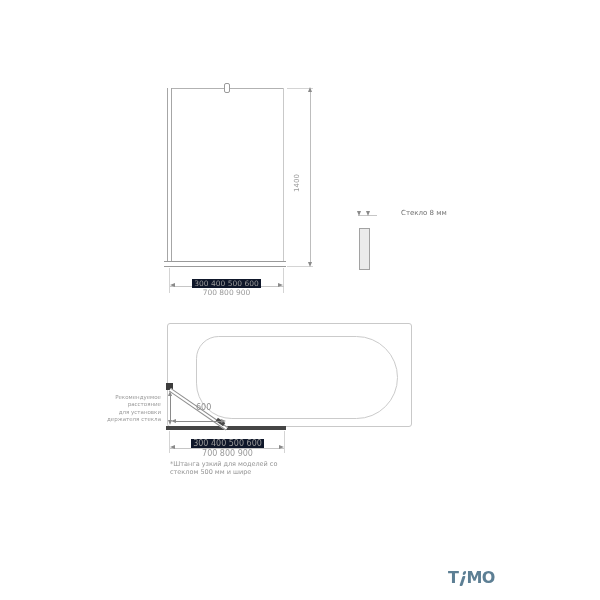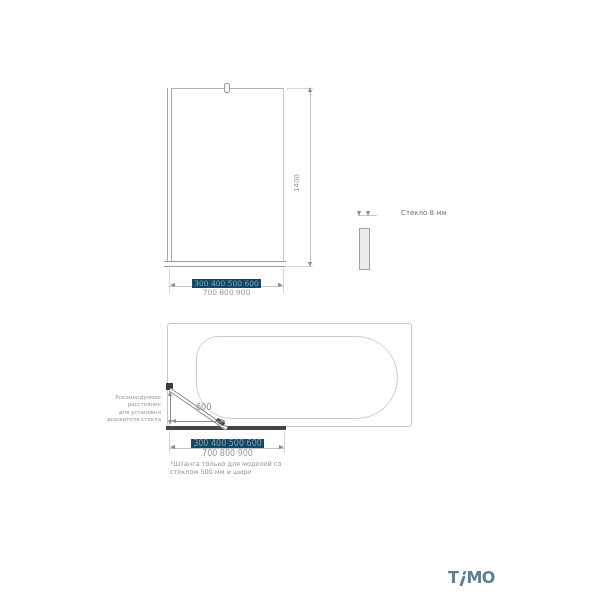--- a/index.html
+++ b/index.html
@@ -7,21 +7,21 @@
           font-family:"DejaVu Sans",sans-serif;overflow:hidden;}
   .abs{position:absolute;}
   .line{position:absolute;background:#c6c6c6;}
   .ext{position:absolute;background:#d4d4d4;}
   .tri{position:absolute;width:0;height:0;}
   .tri.l{border-top:2.5px solid transparent;border-bottom:2.5px solid transparent;border-right:5px solid #8a8a8a;}
   .tri.r{border-top:2.5px solid transparent;border-bottom:2.5px solid transparent;border-left:5px solid #8a8a8a;}
   .tri.u{border-left:2.5px solid transparent;border-right:2.5px solid transparent;border-bottom:5px solid #8a8a8a;}
   .tri.d{border-left:2.5px solid transparent;border-right:2.5px solid transparent;border-top:5px solid #8a8a8a;}
   .dimtext{color:#9a9a9a;}
-  .whitebg{background:#0c4a6e;padding:0 2px;}
+  .whitebg{background:#0f172a;padding:0 2px;}
   #title{left:163px;top:12px;width:250px;font-size:14px;font-weight:700;
          color:#3c3c3c;line-height:21.5px;letter-spacing:-0.2px;}
   
   #fv-left-profile{left:167px;top:88px;width:5px;height:177px;box-sizing:border-box;
       border-left:1px solid #a6a6a6;border-right:1px solid #a6a6a6;background:#fff;}
   #fv-bottom-profile{left:164px;top:261px;width:122px;height:6px;box-sizing:border-box;
       border-top:1px solid #9a9a9a;border-bottom:1px solid #9a9a9a;background:#fff;}
   #fv-tab{left:224px;top:83px;width:6px;height:10px;border:1px solid #9a9a9a;
       border-radius:2px;background:#fff;box-sizing:border-box;}
   #fv-h-label{left:281px;top:179px;width:32px;text-align:center;font-size:7px;
@@ -125,21 +125,21 @@
     <div class="ext" style="left:284px;top:431px;width:1px;height:22px;"></div>
     <div class="line" style="left:170px;top:448px;width:114px;height:1px;"></div>
     <div class="tri l" style="left:170px;top:445px;"></div>
     <div class="tri r" style="left:279px;top:445px;"></div>
     <div class="abs dimtext" id="pv-dim-text">
       <div><span class="whitebg">300 400 500 600</span></div>
       <div>700 800 900</div>
     </div>
 
     <div class="abs" id="pv-footnote">
-      <div>*Штанга только для моделей со</div>
+      <div>*Штанга узкий для моделей со</div>
       <div>стеклом 500 мм и шире</div>
     </div>
   </div>
 
   <div class="abs" id="logo">
     <span class="lt">T</span>
     <span id="logo-i">
       <span class="bar"></span>
       <span class="dot"></span>
     </span>

